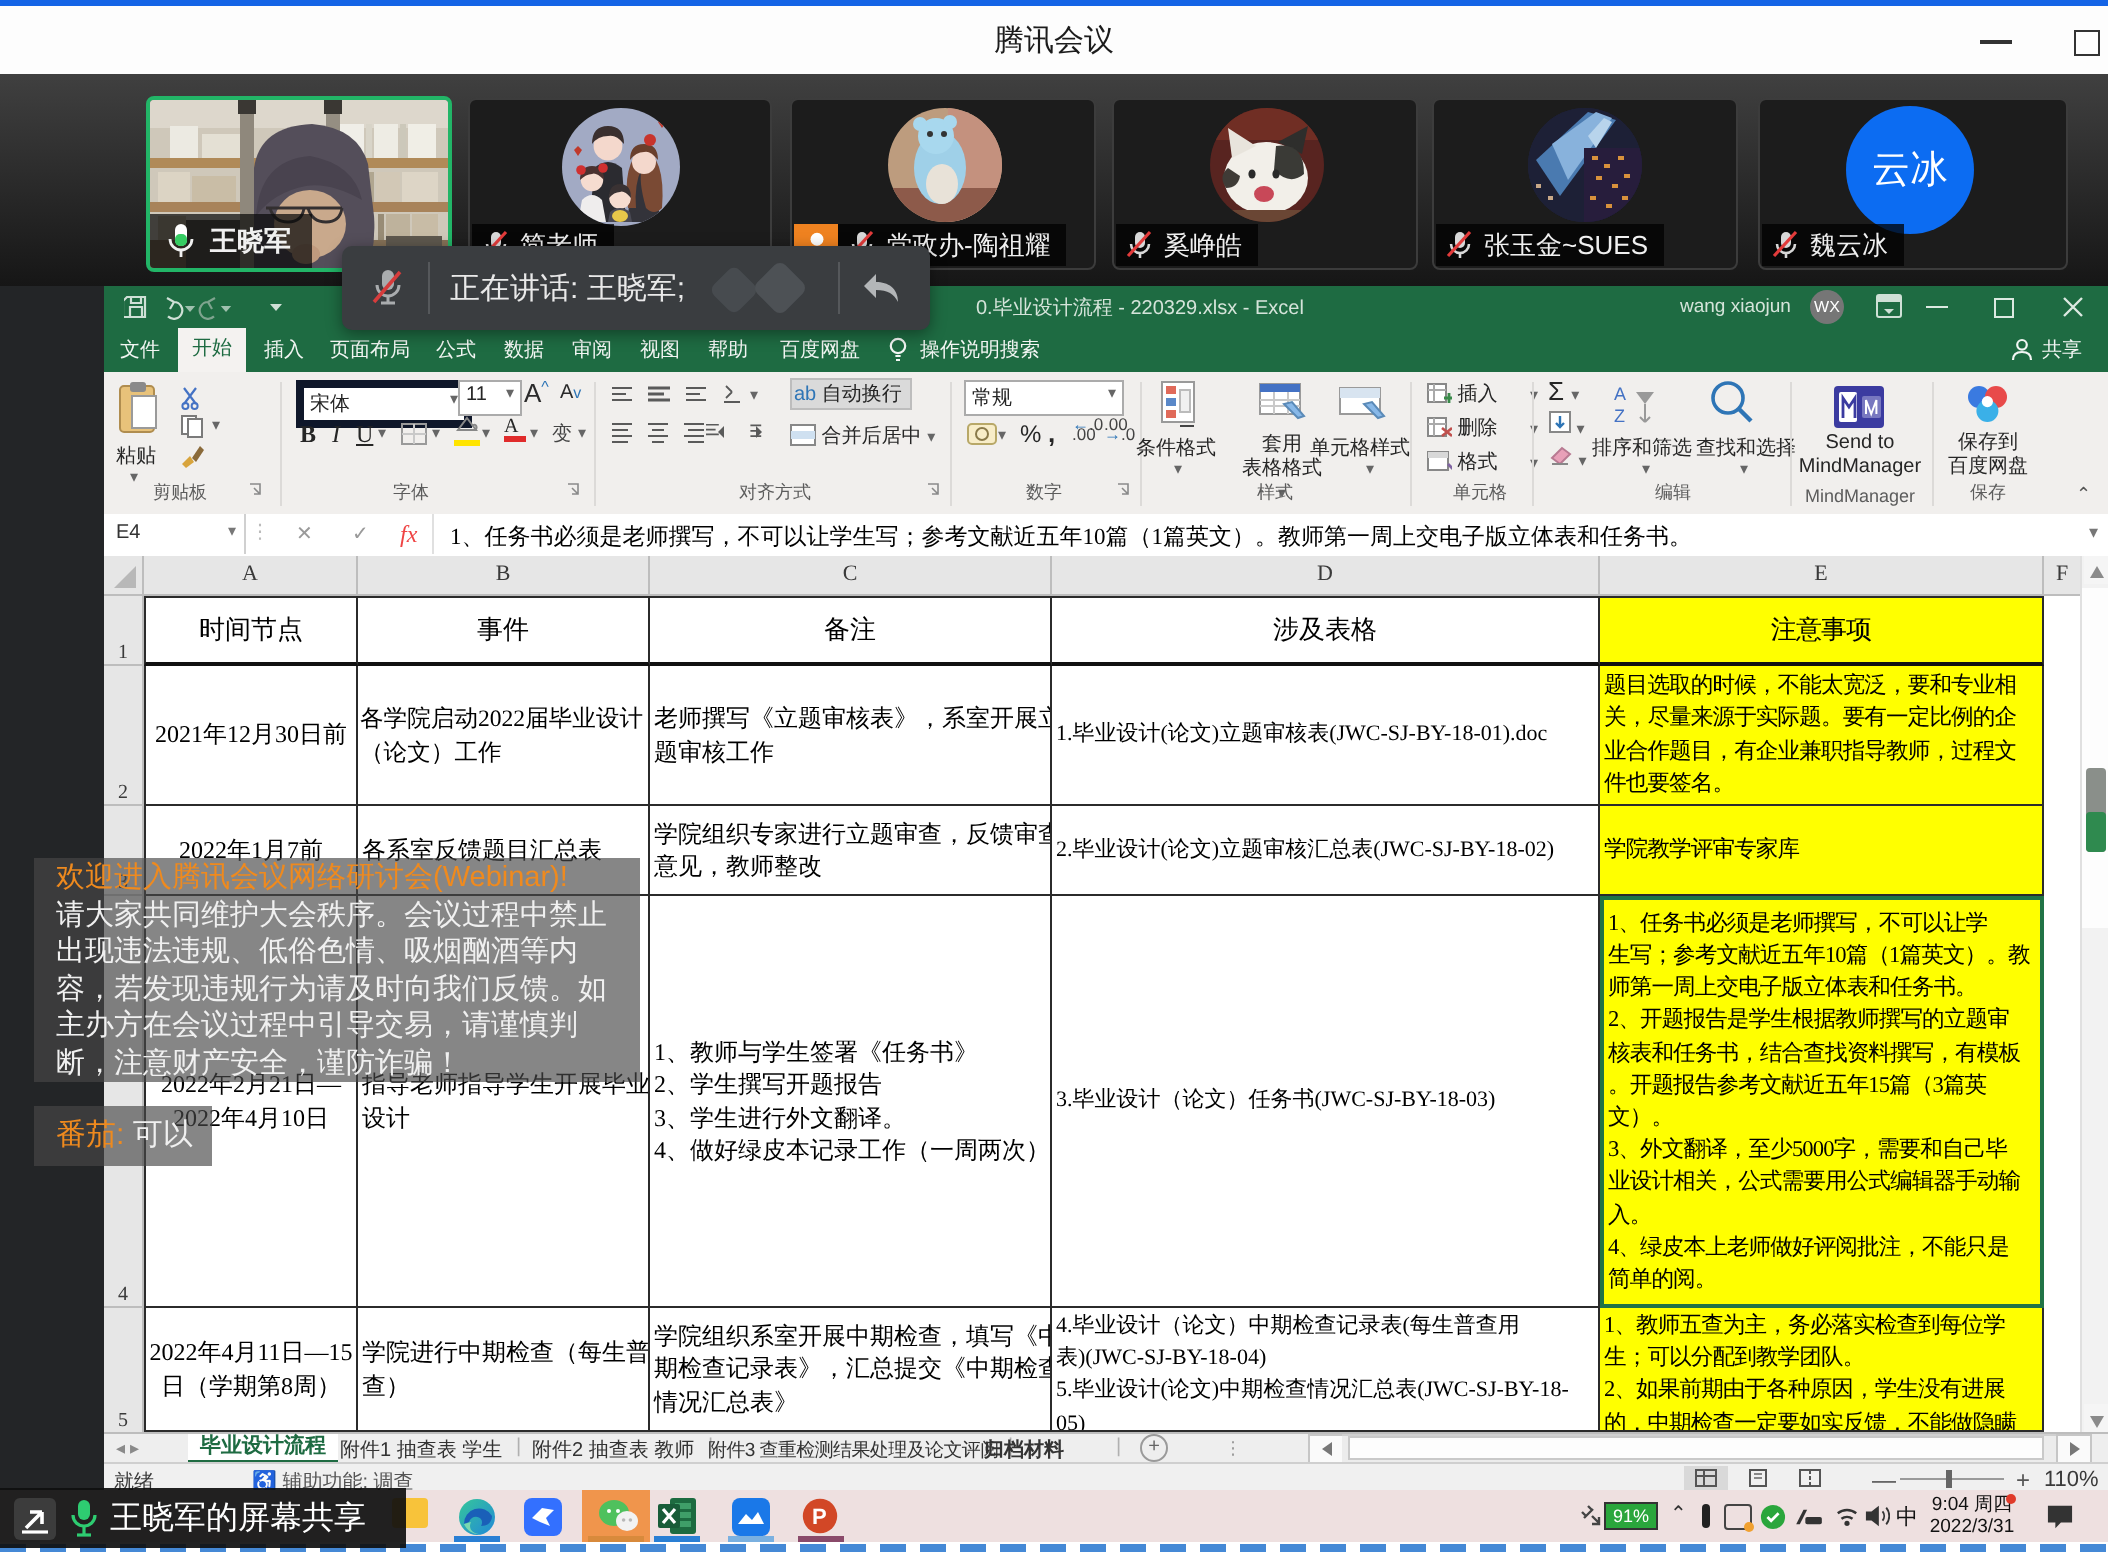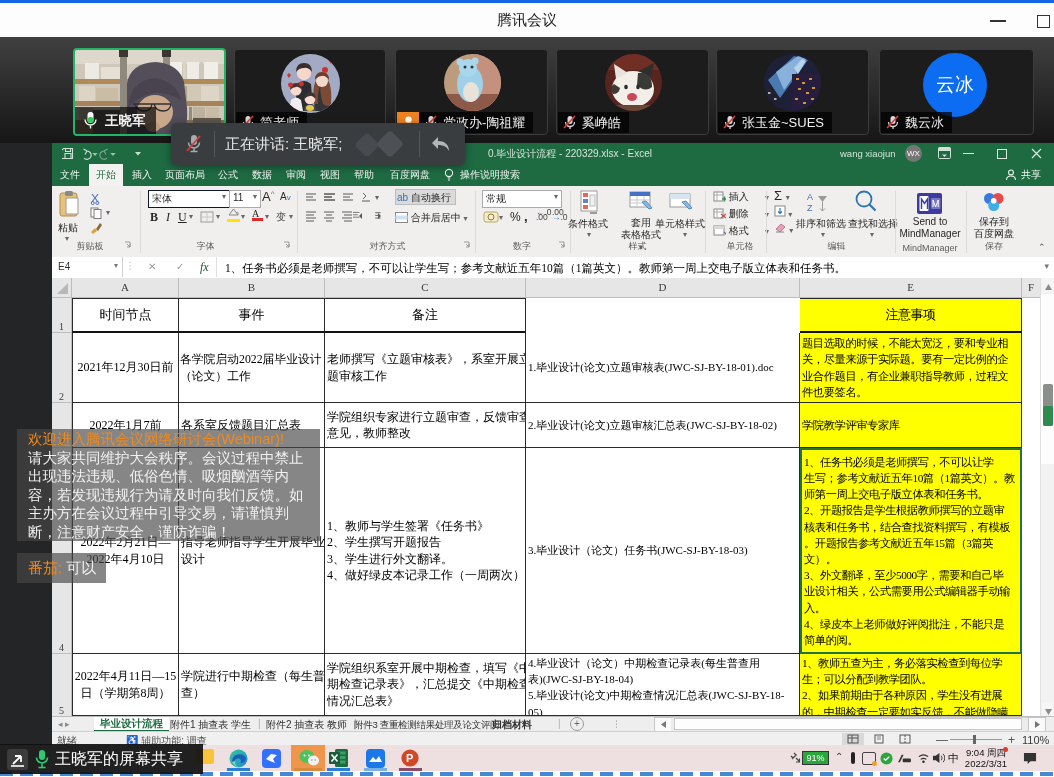--- a/index.html
+++ b/index.html
@@ -327,21 +327,21 @@
         <path d="M2 11 L6 7 L8 10 L4 13 Z" fill="#d8a43c"></path>
         <path d="M7 8 L11 2 L13 4 L9 10 Z" fill="#8a6a3a"></path>
       </svg>
     <div class="ab" style="left:54px;top:22px;color:#666;font-size:8px;">▾</div>
     <div class="glabel" style="left:0px;width:76px;">剪贴板</div>
     <svg class="ab" style="left:72px;top:55px;" width="8" height="8" viewBox="0 0 8 8">
         <path d="M1 1 h5 v5 M3 3 l3 3 M6 3 v3 h-3" stroke="#8a8a8a" stroke-width="0.8" fill="none"></path>
       </svg>
     <div class="gsep" style="left:88px;"></div>
 
-    <div class="ab" style="left:96px;top:4px;width:74px;height:14px;background:#fff;border:1px solid #0f172a;font-size:10px;padding:1px 3px;">宋体<span style="float:right;color:#666;font-size:8px;">▾</span></div>
+    <div class="ab" style="left:96px;top:4px;width:74px;height:14px;background:#fff;border:4px solid #0f172a;font-size:10px;padding:1px 3px;">宋体<span style="float:right;color:#666;font-size:8px;">▾</span></div>
     <div class="ab" style="left:177px;top:4px;width:24px;height:14px;background:#fff;border:1px solid #ababab;font-size:10px;padding:1px 3px;">11<span style="float:right;color:#666;font-size:8px;">▾</span></div>
     <div class="ab" style="left:210px;top:3px;font-size:13px;color:#2b2b2b;">A<span style="font-size:8px;vertical-align:top;color:#2e75b6;">^</span></div>
     <div class="ab" style="left:228px;top:5px;font-size:10px;color:#2b2b2b;">A<span style="font-size:8px;color:#2e75b6;">v</span></div>
     <div class="ab" style="left:98px;top:24px;font-size:12px;font-weight:bold;font-family:'Liberation Serif',serif;">B</div>
     <div class="ab" style="left:114px;top:24px;font-size:12px;font-style:italic;font-family:'Liberation Serif',serif;">I</div>
     <div class="ab" style="left:126px;top:24px;font-size:12px;text-decoration:underline;font-family:'Liberation Serif',serif;">U</div>
     <div class="ab" style="left:137px;top:26px;color:#666;font-size:8px;">▾</div>
     <svg class="ab" style="left:148px;top:25px;" width="14" height="12" viewBox="0 0 14 12">
         <rect x="1" y="1" width="12" height="10" fill="none" stroke="#9a9a9a"></rect>
         <path d="M1 6 h12 M7 1 v10" stroke="#c9c9c9"></path>
@@ -506,21 +506,21 @@
     <div class="ab" style="left:986px;top:56px;color:#555;font-size:9px;">⌃</div>
   </div>
   <div class="ab" id="fbar">
     <div class="ab" style="left:0;top:0;width:70px;height:20px;border-right:1px solid #d0d0d0;">
         <span style="position:absolute;left:6px;top:4px;">E4</span>
         <span style="position:absolute;right:4px;top:4px;color:#777;font-size:8px;">▾</span>
       </div>
     <div class="ab" style="left:73px;top:3px;color:#bbb;font-size:10px;">⋮</div>
     <span class="ab" style="left:96px;top:4px;color:#9a9a9a;">✕</span>
     <span class="ab" style="left:124px;top:4px;color:#9a9a9a;">✓</span>
-    <span class="ab" style="left:148px;top:3px;color:#14532d;font-style:italic;font-family:'Liberation Serif',serif;font-size:12px;">fx</span>
+    <span class="ab" style="left:148px;top:3px;color:#ef4444;font-style:italic;font-family:'Liberation Serif',serif;font-size:12px;">fx</span>
     <div class="ab" style="left:164px;top:0;width:1px;height:20px;background:#e0e0e0;"></div>
     <span class="ab" style="left:173px;top:4px;font-family:'Liberation Serif',serif;font-size:11.5px;color:#000;white-space:nowrap;">1、任务书必须是老师撰写，不可以让学生写；参考文献近五年10篇（1篇英文）。教师第一周上交电子版立体表和任务书。</span>
     <span class="ab" style="right:5px;top:4px;color:#777;font-size:9px;">▾</span>
   </div>
   <div class="ab" id="chead">
     <div class="chcell" style="left:0;width:19px;"><svg width="19" height="19">
           <path d="M16 5 L16 16 L5 16 Z" fill="#b8b8b8"></path>
         </svg></div>
     <div class="chcell" style="left:20px;width:106px;">A</div>
     <div class="chcell" style="left:127px;width:145px;">B</div>
@@ -533,20 +533,21 @@
     <div class="rh" style="top:0;height:34px;">1</div>
     <div class="rh" style="top:35px;height:69px;">2</div>
     <div class="rh" style="top:105px;height:44px;">3</div>
     <div class="rh" style="top:150px;height:205px;">4</div>
     <div class="rh" style="top:356px;height:62px;">5</div>
     <div class="ab" style="left:970px;top:0;width:18px;height:418px;border-right:1px solid #d8d8d8;"></div>
 
     <div class="cell hdr" style="left:20px;top:0;width:107px;height:35px;border-left:1px solid #2b2b2b;border-top:1px solid #2b2b2b;border-bottom:2px solid #111;">时间节点</div>
     <div class="cell hdr" style="left:127px;top:0;width:146px;height:35px;border-top:1px solid #2b2b2b;border-bottom:2px solid #111;">事件</div>
     <div class="cell hdr" style="left:273px;top:0;width:201px;height:35px;border-top:1px solid #2b2b2b;border-bottom:2px solid #111;">备注</div>
+    <div class="cell hdr" style="left:474px;top:0;width:274px;height:35px;border-top:1px solid #2b2b2b;border-bottom:2px solid #111;">涉及表格</div>
     <div class="cell hdr yel" style="left:748px;top:0;width:222px;height:35px;border-top:1px solid #2b2b2b;border-bottom:2px solid #111;">注意事项</div>
 
     <div class="cell" style="left:20px;top:35px;width:107px;height:70px;border-left:1px solid #2b2b2b;align-items:center;">2021年12月30日前</div>
     <div class="cell" style="left:127px;top:35px;width:146px;height:70px;padding:1px 1px;font-size:11.8px;">各学院启动2022届毕业设计<br>（论文）工作</div>
     <div class="cell" style="left:273px;top:35px;width:201px;height:70px;">老师撰写《立题审核表》，系室开展立<br>题审核工作</div>
     <div class="cell" style="left:474px;top:35px;width:274px;height:70px;font-size:11px;">1.毕业设计(论文)立题审核表(JWC-SJ-BY-18-01).doc</div>
     <div class="cell yel" style="left:748px;top:35px;width:222px;height:70px;">题目选取的时候，不能太宽泛，要和专业相<br>关，尽量来源于实际题。要有一定比例的企<br>业合作题目，有企业兼职指导教师，过程文<br>件也要签名。</div>
 
     <div class="cell" style="left:20px;top:105px;width:107px;height:45px;border-left:1px solid #2b2b2b;align-items:center;">2022年1月7前</div>
     <div class="cell" style="left:127px;top:105px;width:146px;height:45px;">各系室反馈题目汇总表</div>

